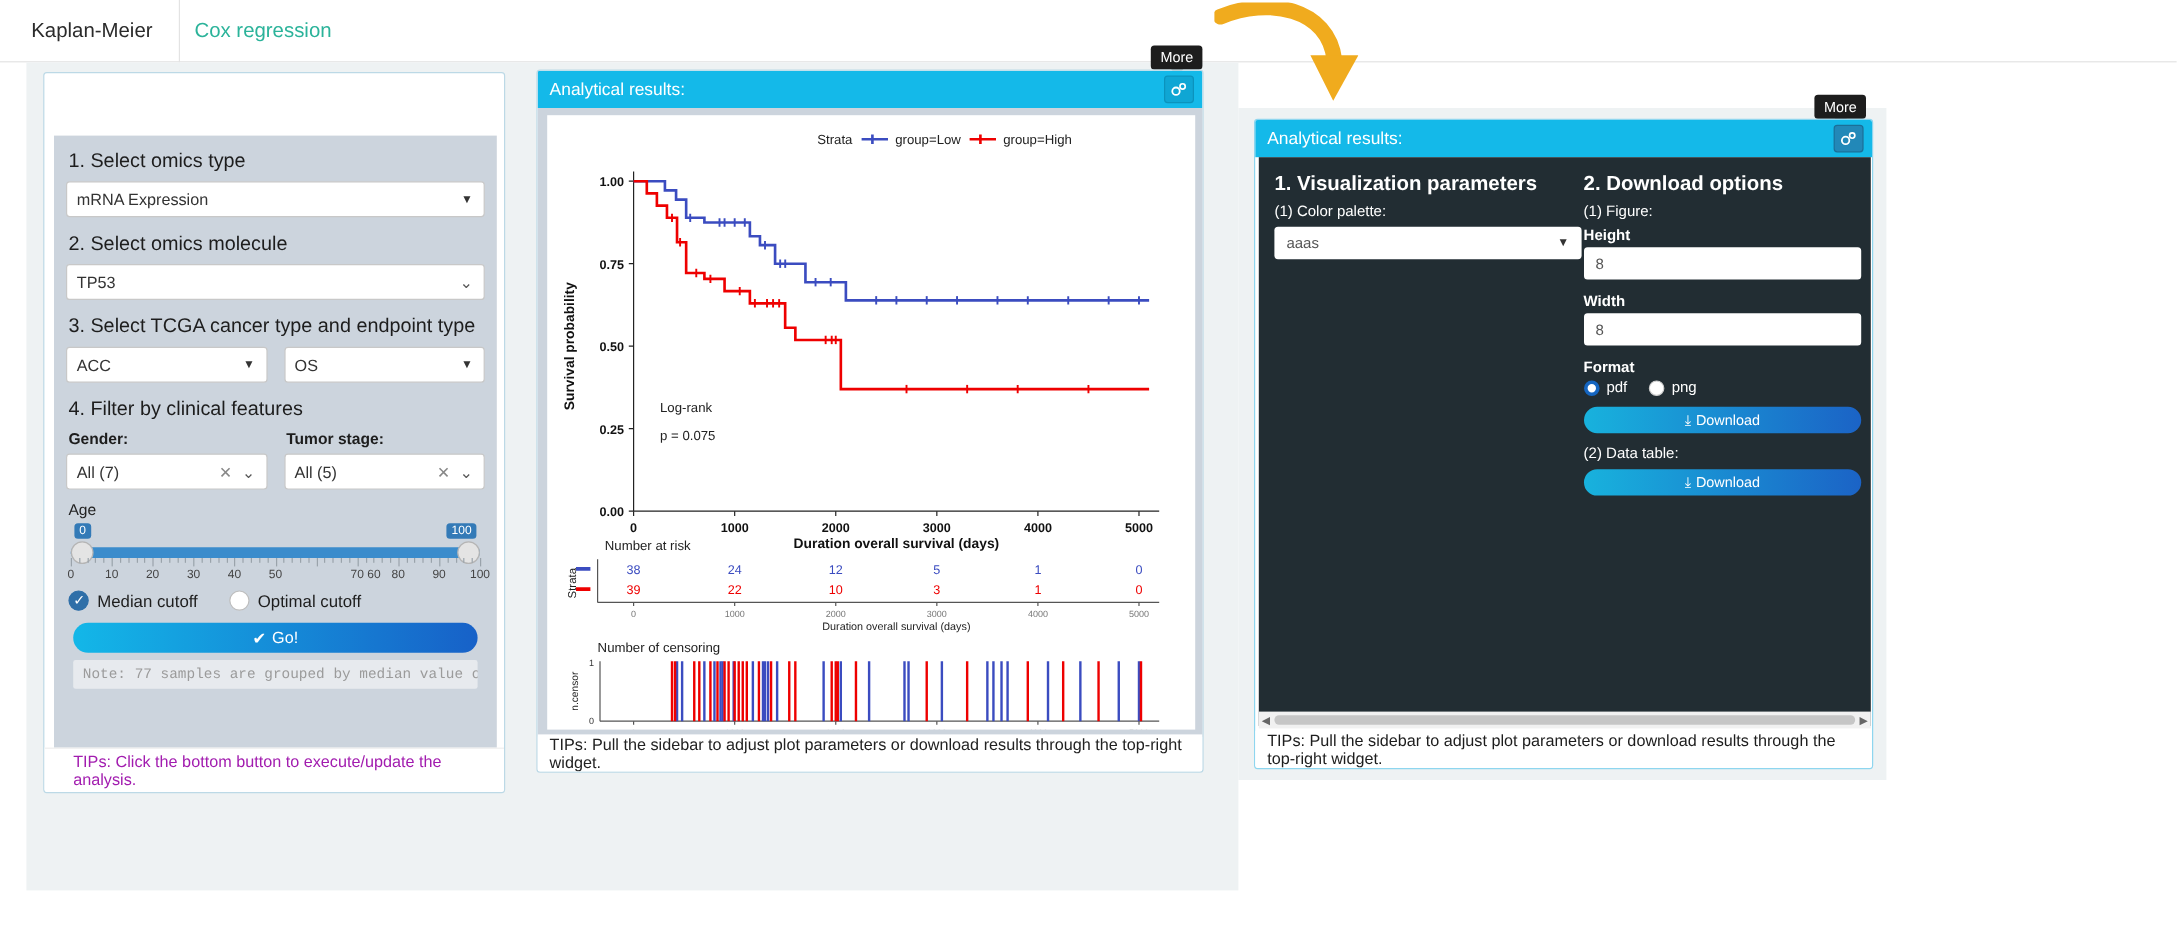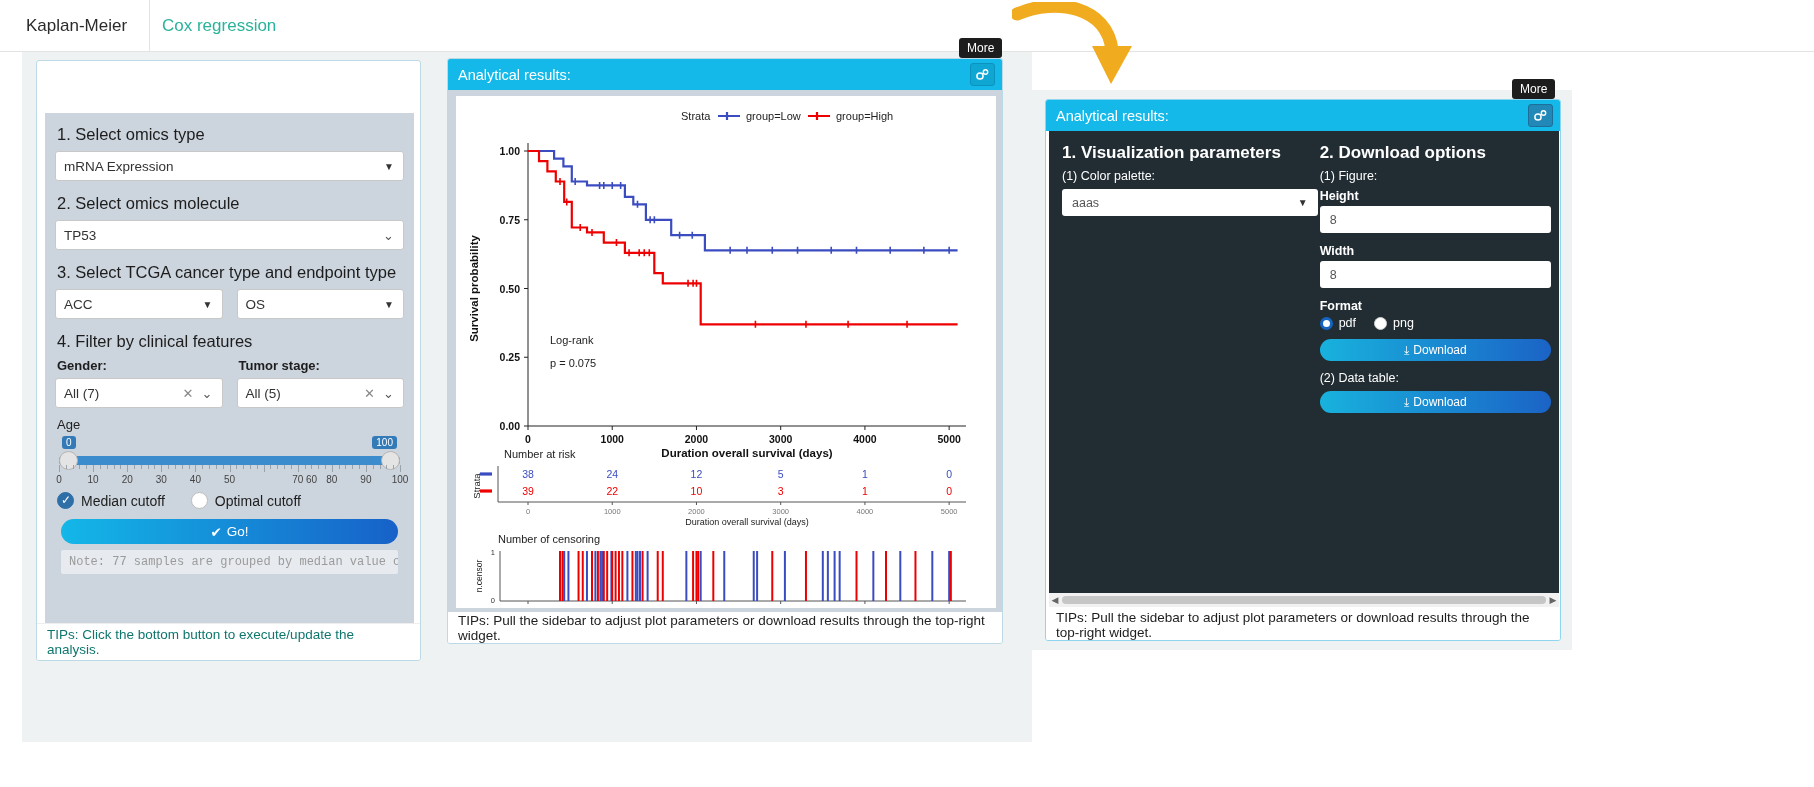--- a/index.html
+++ b/index.html
@@ -61,21 +61,21 @@
   #sl-nums span { position:absolute; transform:translateX(-50%); font-size:10px; color:#444; }
 
   
   #go-btn { margin:10px 6px 0 6px; height:25px; border-radius:13px;
             background:linear-gradient(90deg,#13b7e8,#1761c8); color:#fff; font-size:13.5px;
             display:flex; align-items:center; justify-content:center; gap:5px; }
   #note { margin:6px 6px 0 6px; background:#e7eaee; border-radius:2px; height:24px;
           display:flex; align-items:center; padding:0 8px;
           font-family:"Liberation Mono", monospace; font-size:12px; color:#9b9b9b; overflow:hidden; white-space:nowrap; }
   #left-tip { position:absolute; left:0; bottom:0; width:100%; height:37px; background:#fff;
-              display:flex; align-items:center; padding:0 10px; font-size:13.5px; color:#0f766e; border-top:1px solid #eee;}
+              display:flex; align-items:center; padding:0 24px; font-size:13.5px; color:#a21caf; border-top:1px solid #eee;}
 
   
   #mid-card { position:absolute; left:447px; top:58px; width:556px; height:586px;
               background:#fff; border:1px solid #bcd9e6; border-radius:3px; overflow:hidden; }
   #mid-head { height:31px; background:#14b9e9; color:#fff; display:flex; align-items:center;
               padding:0 10px; font-size:14.5px; position:relative; }
   #gear-btn { position:absolute; right:7px; top:4px; width:25px; height:23px; background:#0fa6d4;
               border:1px solid #0b93bd; border-radius:3px; display:flex; align-items:center; justify-content:center; color:#fff; font-size:12px; }
   #mid-body { position:absolute; left:0; top:31px; width:556px; height:524px; background:#ccd4dd; padding:6px 8px; }
   #plot { width:100%; height:100%; background:#fff; }

